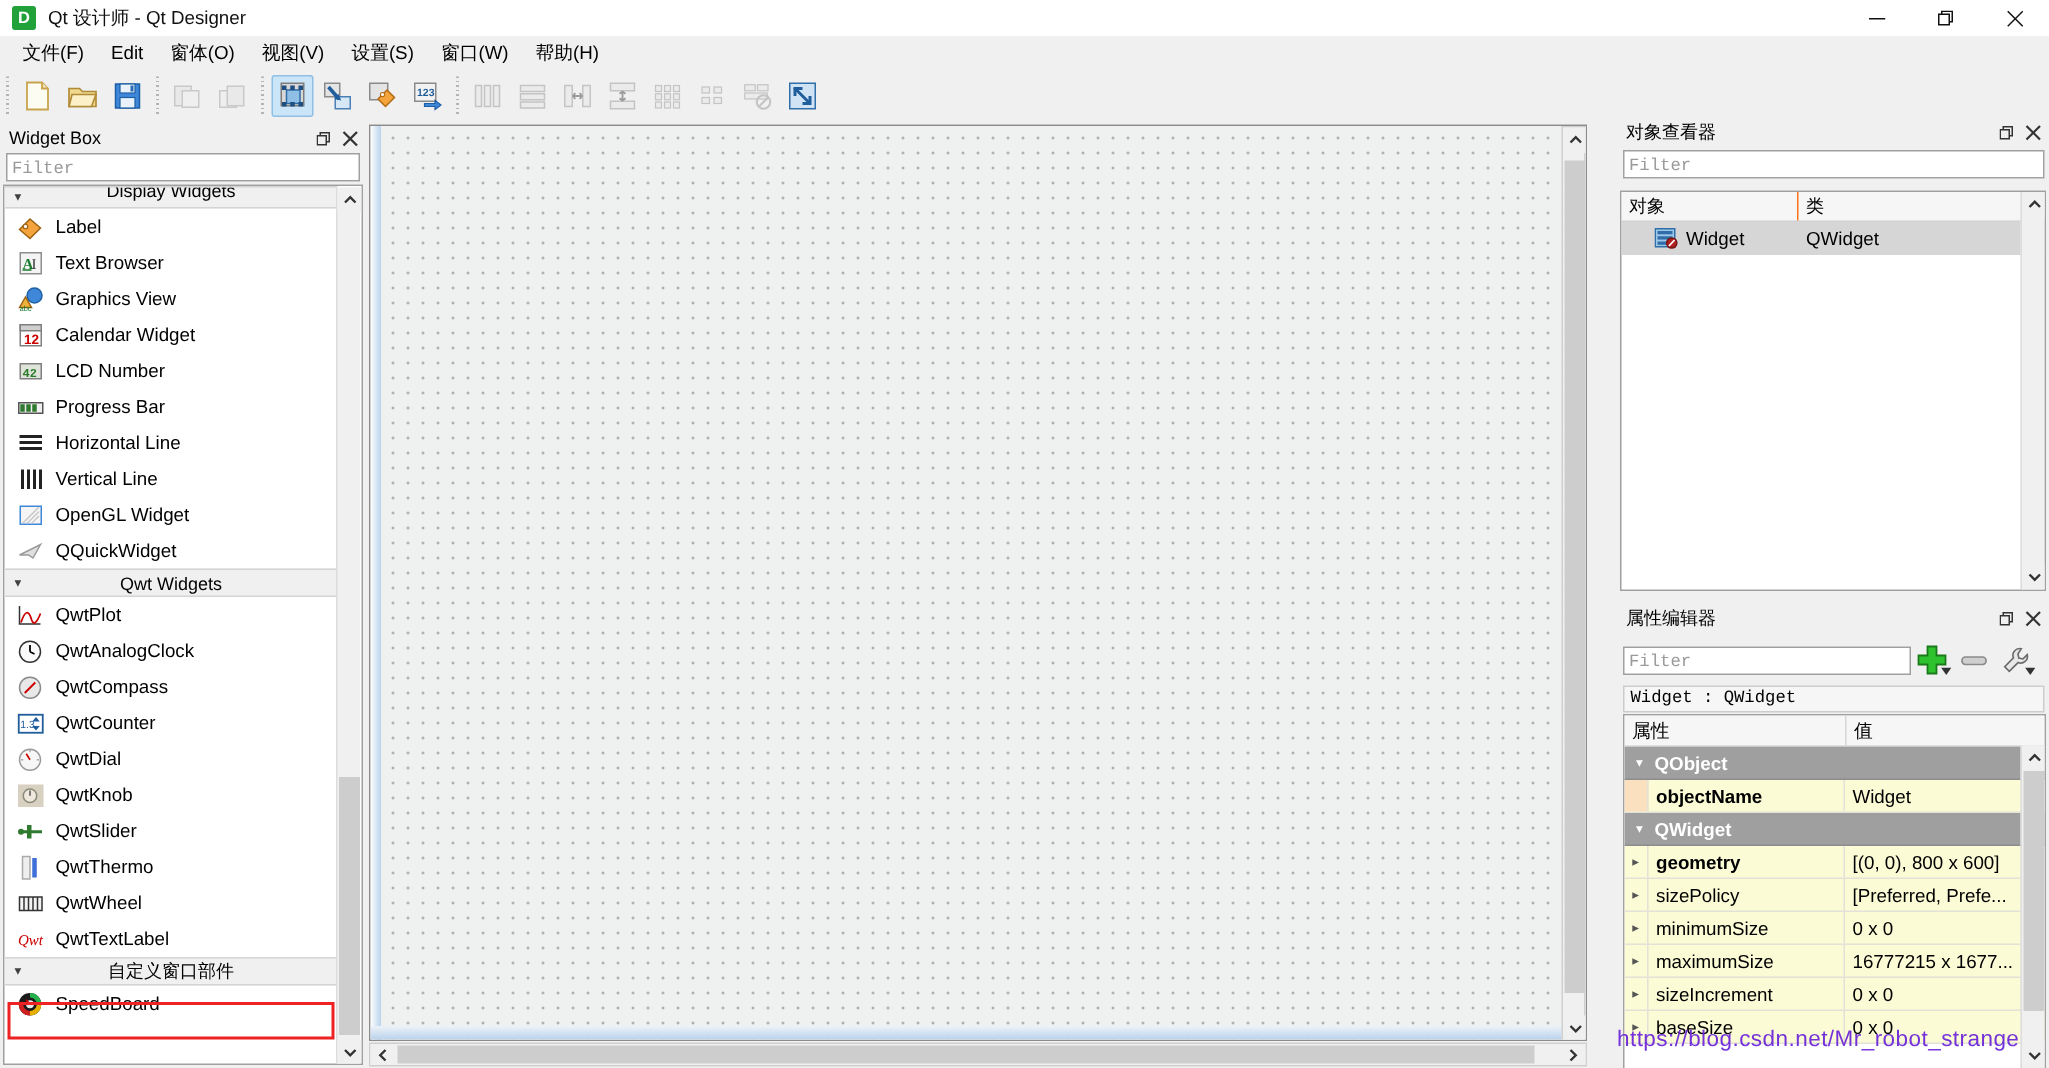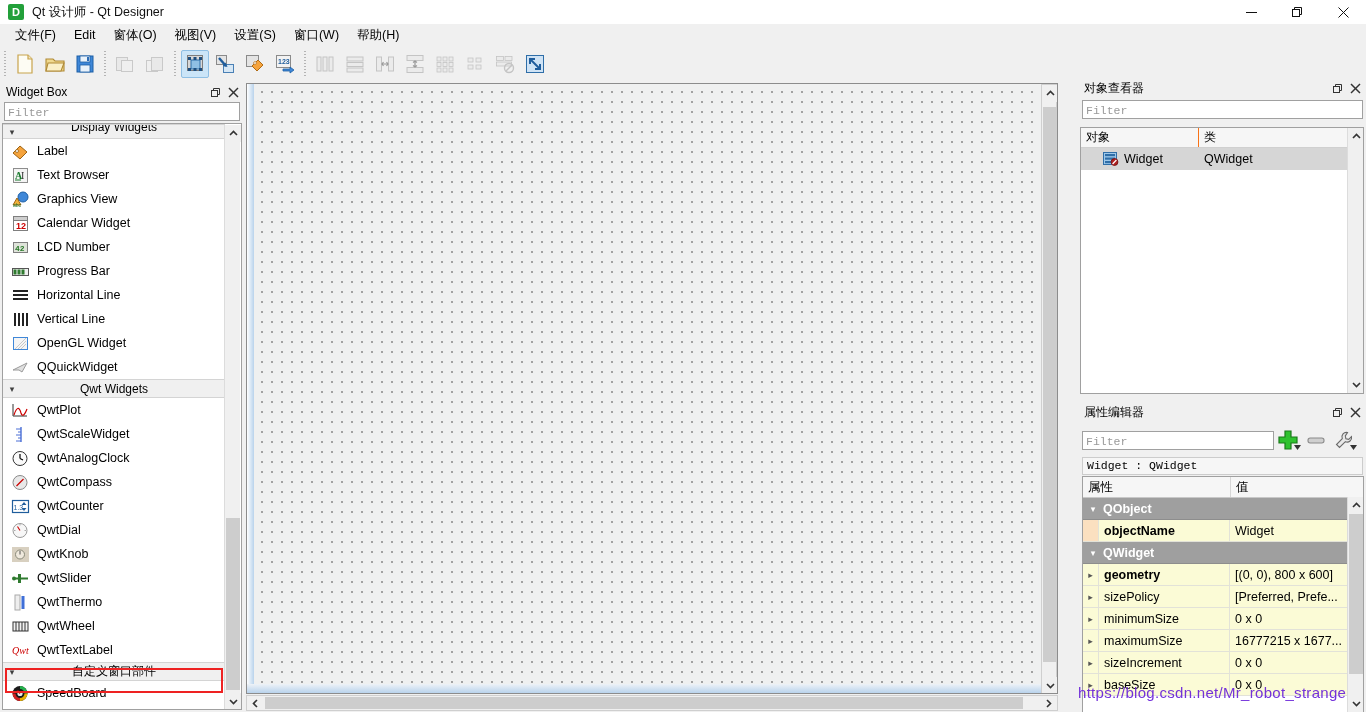--- a/index.html
+++ b/index.html
@@ -479,35 +479,20 @@
         <div class="wrow">
           <span class="wicon">
             <svg width="19" height="17" viewBox="0 0 19 17">
               <path d="M2 2 v12 h14" fill="none" stroke="#333"></path>
               <path d="M3 13 q4 -12 7 -2 q2 6 6 -4" fill="none" stroke="#c00" stroke-width="1.2"></path>
             </svg>
           </span>
           <span class="wlab">QwtPlot</span>
         </div>
 
-        <div class="wrow">
-          <span class="wicon">
-            <svg width="19" height="17" viewBox="0 0 19 17">
-              <line x1="10" y1="1" x2="10" y2="16" stroke="#4a6fd6" stroke-width="1.4"></line>
-              <g stroke="#4a6fd6">
-                  <line x1="5" y1="3" x2="10" y2="3"></line>
-                  <line x1="7" y1="6" x2="10" y2="6"></line>
-                  <line x1="5" y1="9" x2="10" y2="9"></line>
-                  <line x1="7" y1="12" x2="10" y2="12"></line>
-                  <line x1="5" y1="15" x2="10" y2="15"></line>
-                </g>
-            </svg>
-          </span>
-          <span class="wlab">QwtScaleWidget</span>
-        </div>
 
         <div class="wrow">
           <span class="wicon">
             <svg width="19" height="17" viewBox="0 0 19 17">
               <circle cx="9" cy="8.5" r="7" fill="#fafafa" stroke="#333"></circle>
               <line x1="9" y1="8.5" x2="9" y2="4" stroke="#000" stroke-width="1.2"></line>
               <line x1="9" y1="8.5" x2="12" y2="10" stroke="#000" stroke-width="1.2"></line>
             </svg>
           </span>
           <span class="wlab">QwtAnalogClock</span>

